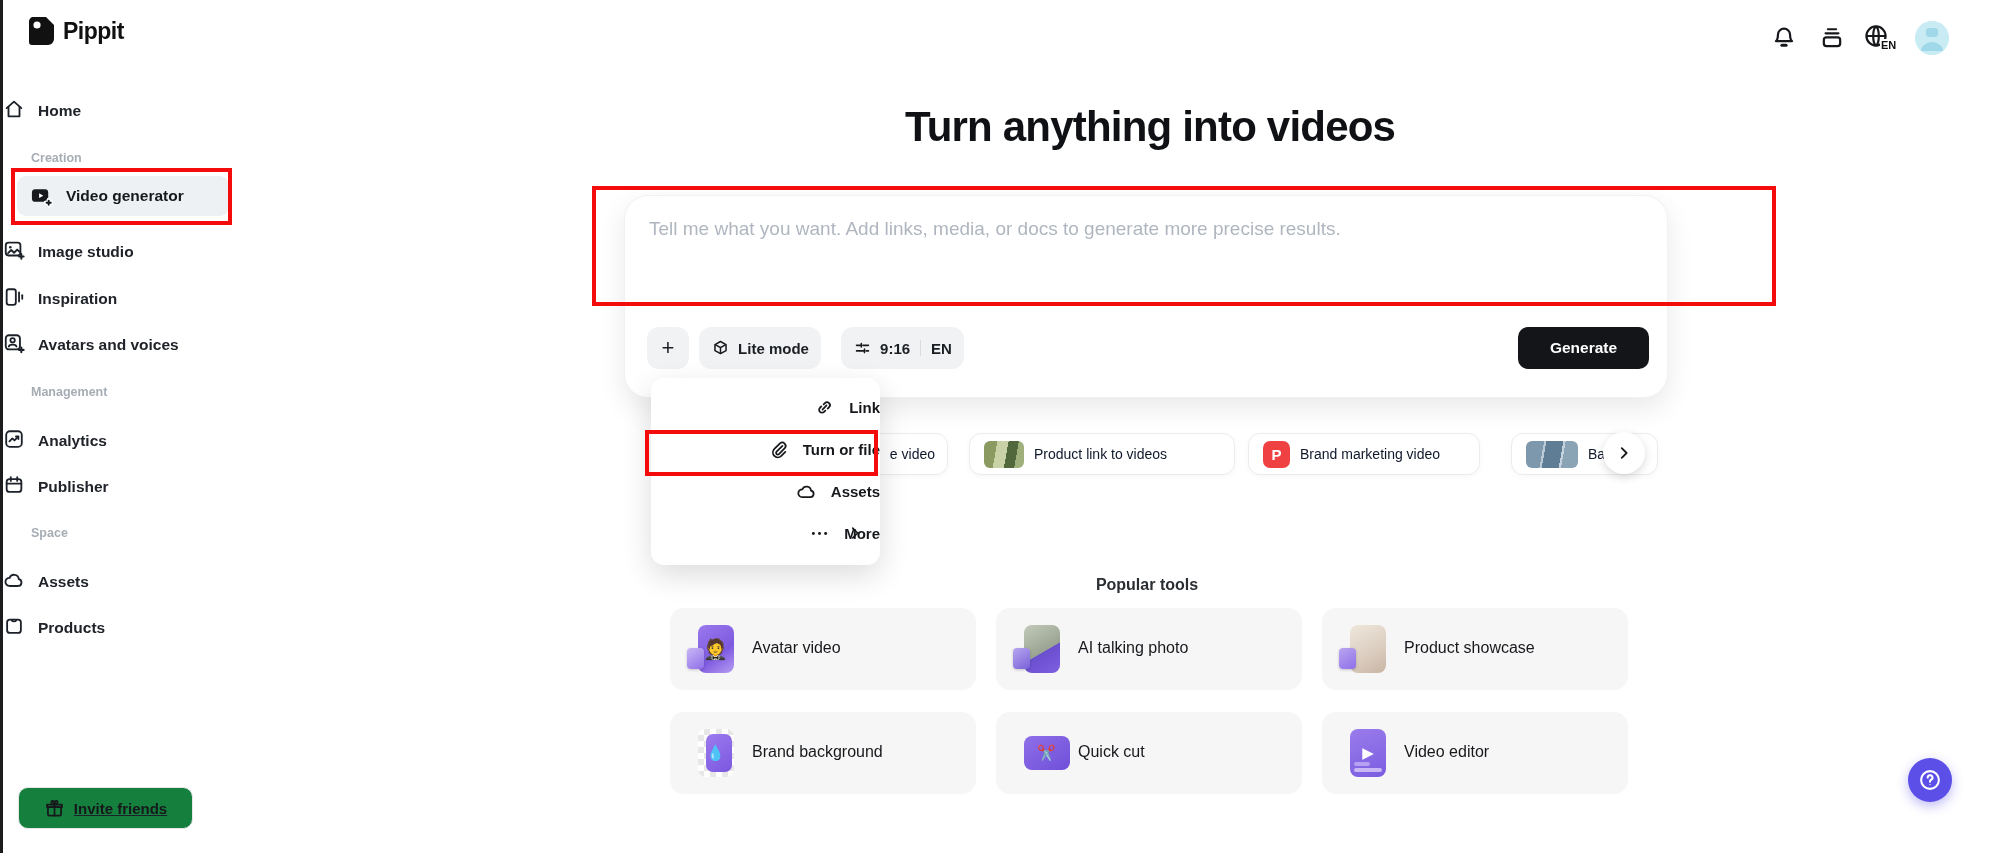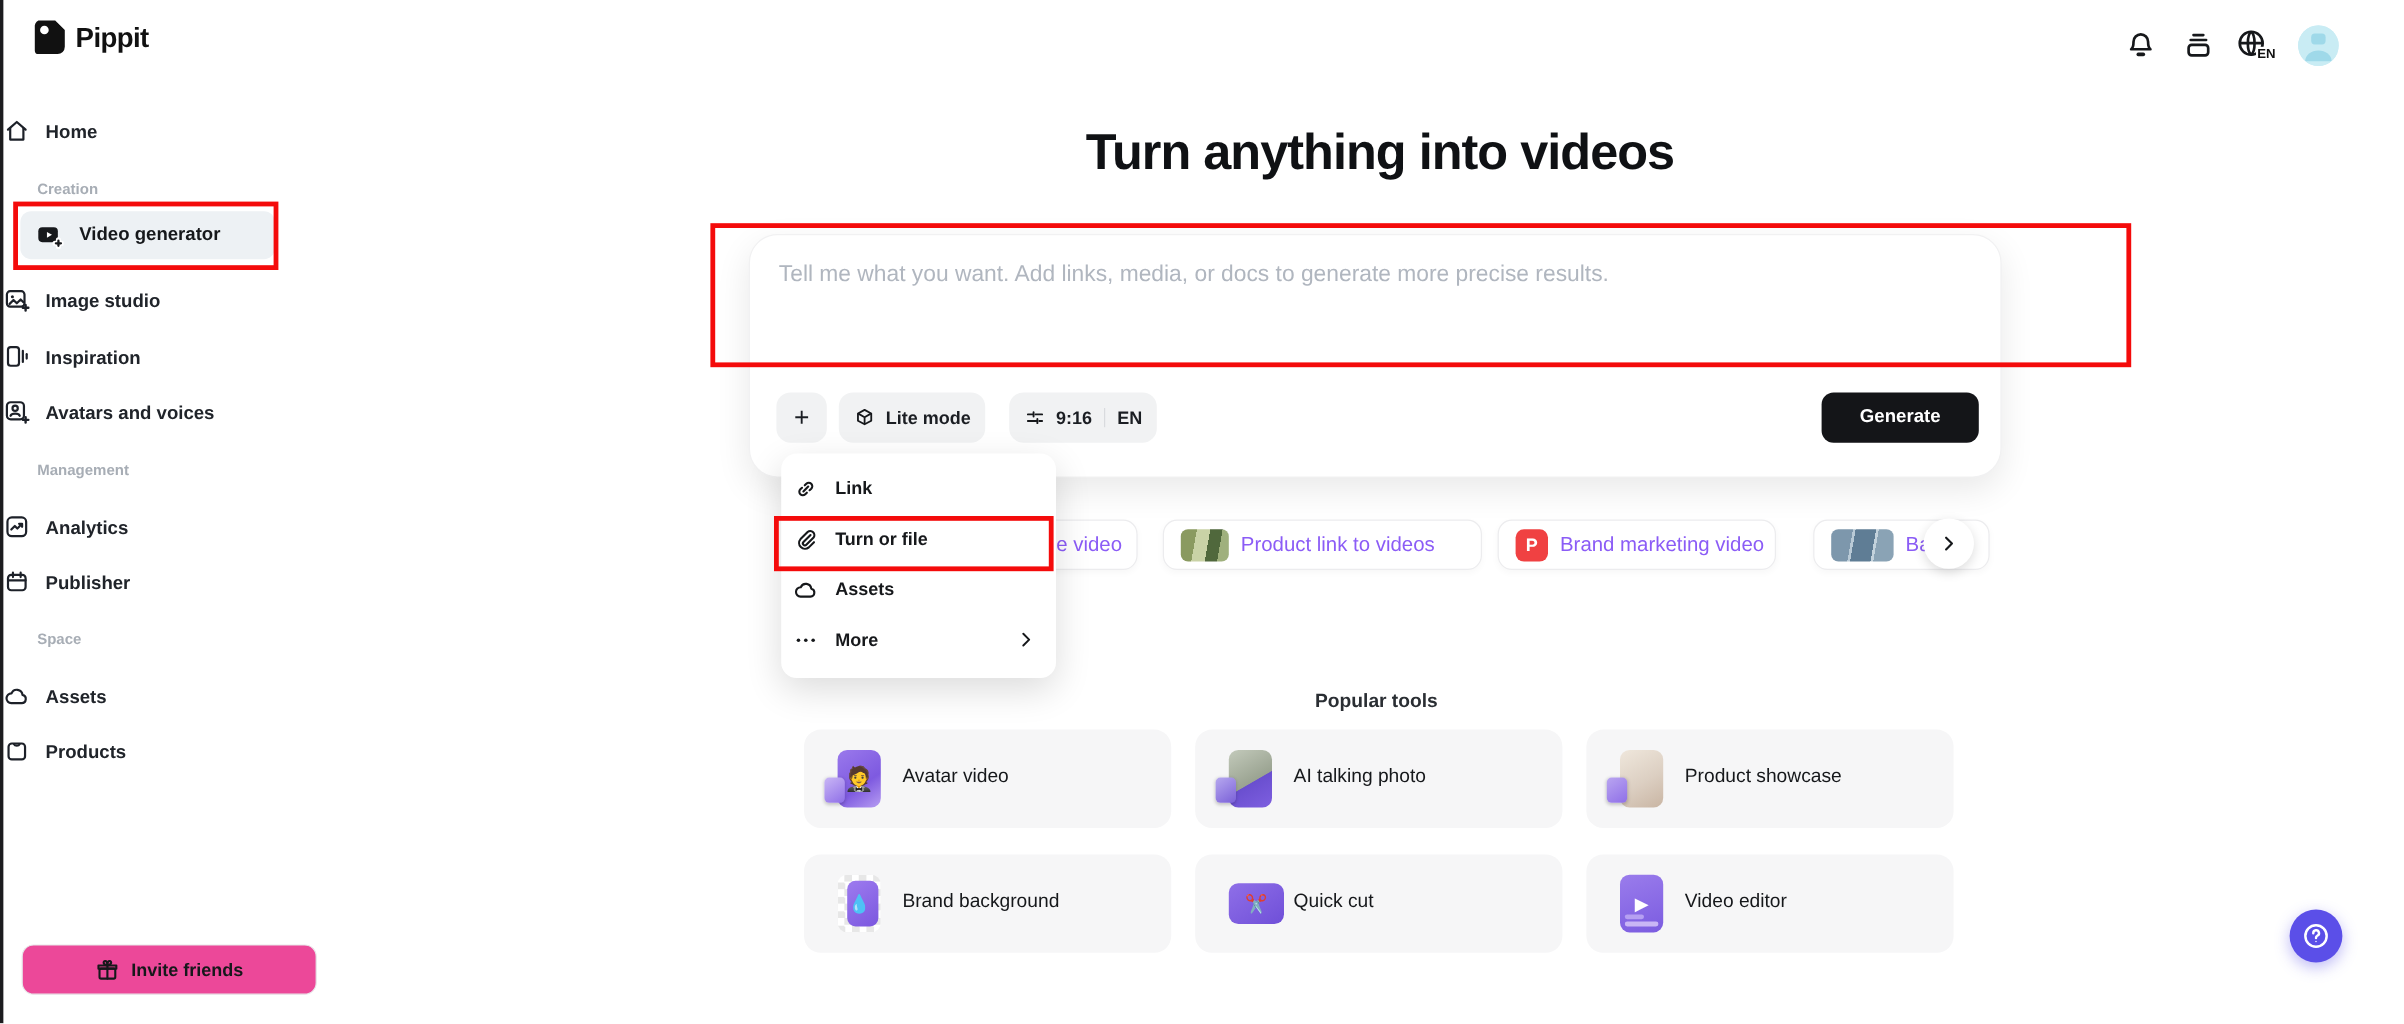--- a/index.html
+++ b/index.html
@@ -11,48 +11,48 @@
   
   .sidebar { position:absolute; left:3px; top:0; width:232px; height:853px; background:#fff; }
   .logo { position:absolute; left:25px; top:16px; display:flex; align-items:center; gap:8px; }
   .logo-word { font-size:23px; font-weight:800; letter-spacing:-0.5px; color:#111; }
   .nav-row { position:absolute; left:0; width:232px; height:32px; display:flex; align-items:flex-end; gap:13px; cursor:pointer; }
   .nav-row .lbl { font-size:15.5px; font-weight:700; color:#20242a; white-space:nowrap; }
   .sec-label { position:absolute; left:28px; font-size:12.5px; font-weight:700; color:#a7adb5; }
   .annot { position:absolute; border:4px solid #f40b0b; z-index:6; pointer-events:none; }
   .active-pill { position:absolute; left:14px; top:176px; width:212px; height:40px; background:#edf1f4; border-radius:9px; display:flex; align-items:center; gap:13px; padding-left:13px; cursor:pointer;text-align:right; }
   .active-pill .lbl { font-size:15.5px; font-weight:700; color:#16181b; }
-  .invite-btn { position:absolute; left:15px; top:787px; width:246px; height:42px; border:1.5px solid #e7e7e9; border-radius:10px; background:#ec4899; display:flex; align-items:center; justify-content:center; gap:9px; cursor:pointer; }
+  .invite-btn { position:absolute; left:15px; top:787px; width:175px; height:42px; border:1.5px solid #e7e7e9; border-radius:10px; background:#15803d; display:flex; align-items:center; justify-content:center; gap:9px; cursor:pointer;text-decoration:underline; }
   .invite-btn .lbl { font-size:15px; font-weight:700; color:#16181b; }
 
   
   .hicon { position:absolute; top:24px; width:28px; height:28px; cursor:pointer; }
   .lang-wrap { position:absolute; left:1862px; top:22px; width:44px; height:34px; cursor:pointer; }
   .lang-en { position:absolute; left:18px; top:17px; font-size:11px; font-weight:800; background:#fff; padding:0 1px; color:#111; }
   .avatar { position:absolute; left:1915px; top:21px; width:34px; height:34px; border-radius:50%; background:#c9ecf4; overflow:hidden; cursor:pointer; }
 
   
   .page-title { position:absolute; left:600px; top:103px; width:1100px; text-align:center; font-size:42px; font-weight:800; letter-spacing:-0.8px; color:#0f1114; }
   .prompt-card { position:absolute; left:624px; top:195px; width:1044px; height:203px; background:#fff; border:1px solid #f1f1f2; border-radius:24px; box-shadow:0 10px 28px rgba(0,0,0,0.09); z-index:1; }
   .prompt-input { position:absolute; left:24px; top:22px; width:996px; height:90px; border:none; outline:none; resize:none; font-family:"Liberation Sans", sans-serif; font-size:19px; color:#333; background:transparent; }
   .prompt-input::placeholder { color:#b0b6bf; }
   .chipbtn { position:absolute; top:131px; height:42px; background:#f1f2f3; border-radius:12px; display:flex; align-items:center; justify-content:center; gap:8px; cursor:pointer; font-size:15px; font-weight:700; color:#1b1e23; }
   .gen-btn { position:absolute; left:893px; top:131px; width:131px; height:42px; background:#141518; color:#fff; border:none; border-radius:10px; font-family:"Liberation Sans", sans-serif; font-size:15.5px; font-weight:700; cursor:pointer; }
   .ratio-div { width:1px; height:16px; background:#d9dbde; margin:0 2px; }
 
   
   .chip { position:absolute; top:433px; height:42px; background:#fff; border:1px solid #ececee; border-radius:12px; display:flex; align-items:center; gap:10px; padding:0 14px; cursor:pointer; z-index:1; box-shadow:0 2px 6px rgba(0,0,0,0.03); }
-  .chip .clbl { font-size:17px; color:#8b5cf6; white-space:nowrap; }
+  .chip .clbl { font-size:14px; color:#0f172a; white-space:nowrap; }
   .thumb-sm { width:40px; height:27px; border-radius:6px; flex:0 0 auto; }
   .p-badge { width:27px; height:27px; border-radius:7px; background:#f04142; color:#fff; font-size:15px; font-weight:800; display:flex; align-items:center; justify-content:center; flex:0 0 auto; }
   .next-btn { position:absolute; left:1603px; top:432px; width:42px; height:42px; border-radius:50%; background:#fff; box-shadow:0 3px 10px rgba(0,0,0,0.14); display:flex; align-items:center; justify-content:center; cursor:pointer; z-index:3; }
 
   
   .dropdown { position:absolute; left:651px; top:378px; width:229px; height:187px; background:#fff; border-radius:13px; box-shadow:0 10px 30px rgba(0,0,0,0.14); z-index:5; padding-top:8px; }
-  .dd-item { position:relative; height:42px; display:flex; align-items:center; gap:14px; padding-left:10px; cursor:pointer; }
+  .dd-item { position:relative; height:42px; display:flex; align-items:center; gap:14px; padding-left:10px; cursor:pointer;justify-content:flex-end; }
   .dd-item .lbl { font-size:15px; font-weight:700; color:#16181b; }
   .dd-chevron { position:absolute; right:16px; top:12px; }
 
   
   .pt-title { position:absolute; left:997px; top:576px; width:300px; text-align:center; font-size:16px; font-weight:700; color:#2a2e33; }
   .tool-card { position:absolute; width:306px; height:82px; background:#f6f6f7; border-radius:14px; cursor:pointer; }
   .tool-card .lbl { position:absolute; left:82px; top:31px; font-size:16px; font-weight:400; color:#16181b; white-space:nowrap; }
   .tc-thumb { position:absolute; left:28px; top:17px; width:36px; height:48px; border-radius:8px; overflow:hidden; }
   .tc-thumb2 { position:absolute; left:17px; top:40px; width:17px; height:21px; border-radius:4px; box-shadow:0 1px 3px rgba(0,0,0,0.2); }
   .tc-glyph { position:absolute; left:0; top:0; width:100%; height:100%; display:flex; align-items:center; justify-content:center; color:#fff; font-size:15px; }

